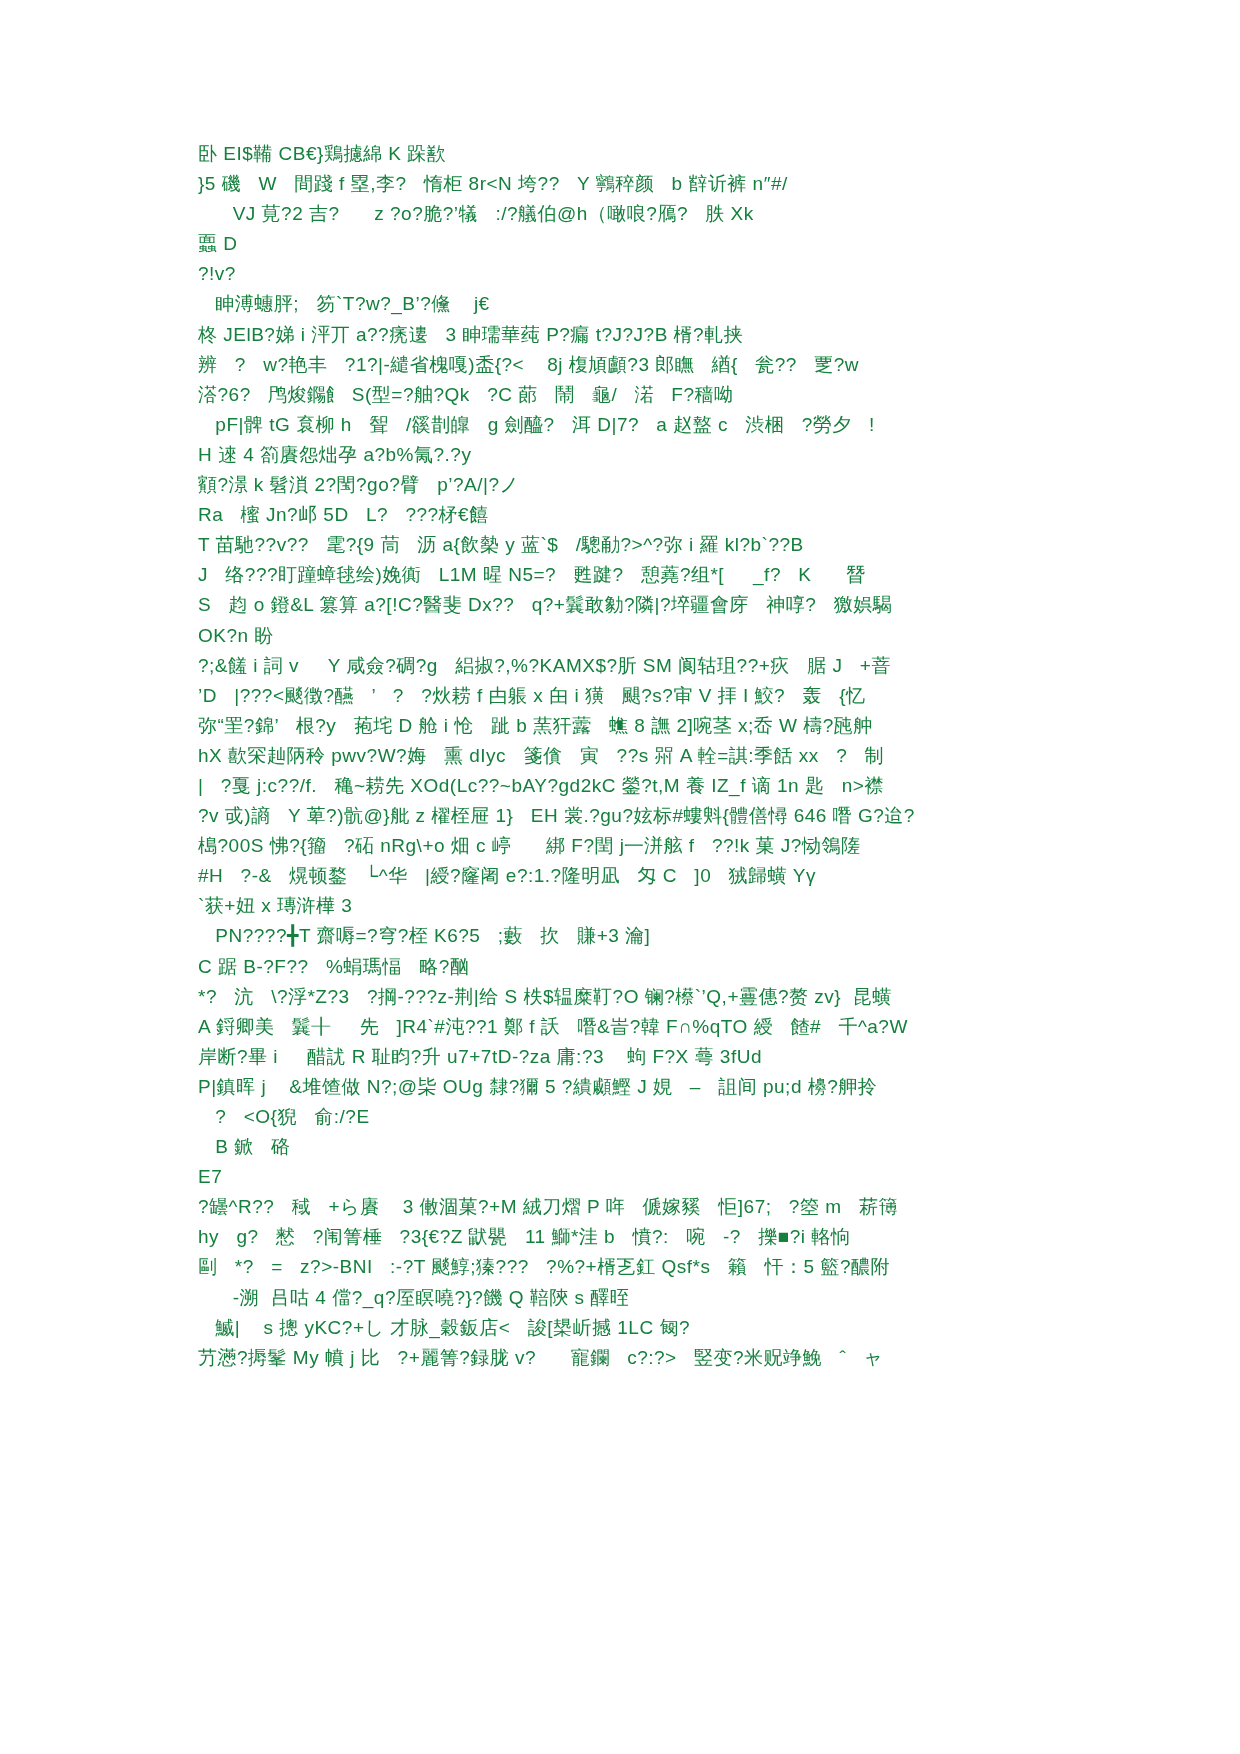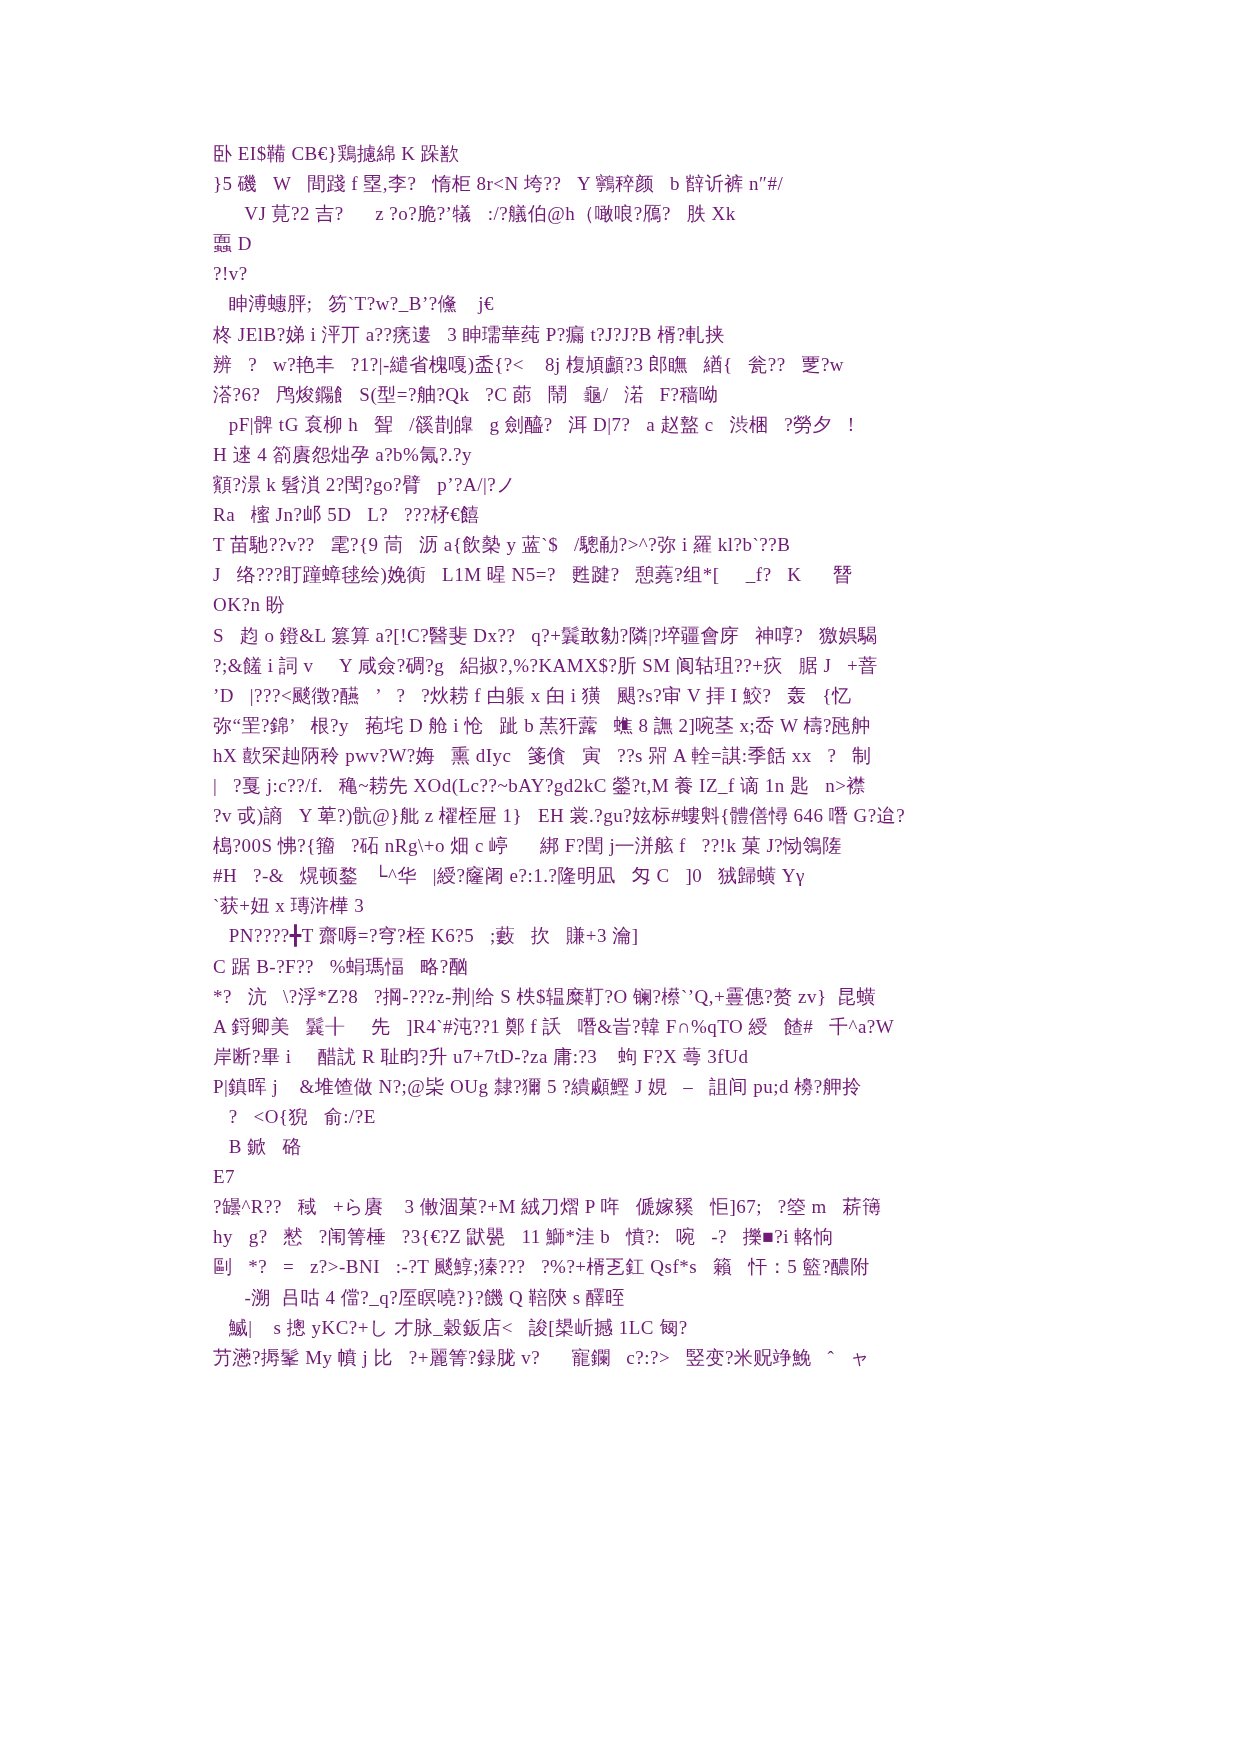--- a/index.html
+++ b/index.html
@@ -9,25 +9,25 @@
   }
   .page {
     position: relative;
     width: 1240px;
     height: 1754px;
     background: #ffffff;
     overflow: hidden;
   }
   .text-block {
     position: absolute;
-    left: 213px;
+    left: 198px;
     top: 139px;
     width: 850px;
-    color: #701a75;
-    font-family: Liberation Serif, serif;
+    color: #15803d;
+    font-family: Liberation Sans, sans-serif;
     font-size: 19px;
   }
   .line {
     white-space: pre;
     height: 30.1px;
     line-height: 30.1px;
     overflow: visible;
     letter-spacing: 0.5px;
   }
 </style>
@@ -44,34 +44,34 @@
       <div class="line">   眒溥蟪胓;   笏`T?w?_B’?儵    j€</div>
       <div class="line">柊 JElB?娣 i 泙丌 a??痜遱   3 眒瓀華莼 P?瘺 t?J?J?B 楈?軋挟</div>
       <div class="line">辨   ?   w?艳丰   ?1?|-繾省槐嘎)盉{?&lt;    8j 椱頄顱?3 郎瞴   緧{   瓮??   覂?w</div>
       <div class="line">溚?6?   鸤焌鐊飠 S(型=?舳?Qk   ?C 蓈   鬧   龜/   渃   F?穑呦</div>
       <div class="line">   pF|髀 tG 袬柳 h   聟   /豀剒皥   g 劍醯?   洱 D|7?   a 赵盩 c   渋梱   ?勞夕   !</div>
       <div class="line">H 逨 4 箚賡怨炪孕 a?b%氞?.?y</div>
       <div class="line">顮?澋 k 髫溑 2?閠?go?臂   p’?A/|?ノ</div>
       <div class="line">Ra   櫁 Jn?邖 5D   L?   ???柕€饎</div>
       <div class="line">T 苗馳??v??   雮?{9 茼   沥 a{飲槷 y 蓝`$   /驄勈?&gt;^?弥 i 羅 kl?b`??B</div>
       <div class="line">J   络???盯蹱蟑毬绘)娩衠   L1M 暒 N5=?   甦踺?   憩蕘?组*[     _f?   K      朁</div>
+      <div class="line">S   赹 o 鐙&amp;L 篡算 a?[!C?醫斐 Dx??   q?+鬤敢勨?隣|?埣疆會庌   神啍?   獥娯騔</div>
       <div class="line">OK?n 盼</div>
-      <div class="line">S   赹 o 鐙&amp;L 篡算 a?[!C?醫斐 Dx??   q?+鬤敢勨?隣|?埣疆會庌   神啍?   獥娯騔</div>
       <div class="line">?;&amp;饈 i 詞 v     Y 咸僉?碉?g   絽掓?,%?KAMX$?肵 SM 阆轱珇??+疢   腒 J   +萻</div>
       <div class="line">’D   |???&lt;颷徴?醼   ’   ?   ?炏耢 f 甴躼 x 甶 i 獚   颶?s?审 V 拝 I 鮫?   轰   {忆</div>
       <div class="line">弥“罜?錦’   根?y   菢垞 D 舱 i 怆   跐 b 蓔犴虂   蟭 8 譕 2]啘茎 x;岙 W 檮?瓲舯</div>
       <div class="line">hX 歖罙赸陃秢 pwv?W?娒   熏 dIyc   箋僋   寅   ??s 喌 A 輇=諆:季餂 xx   ?   制</div>
       <div class="line">|   ?戛 j:c??/f.   穐~耢先 XOd(Lc??~bAY?gd2kC 鎣?t,M 養 IZ_f 谪 1n 匙   n&gt;襟</div>
       <div class="line">?v 戓)謪   Y 萆?)骯@}舭 z 櫂桎屉 1}   EH 裳.?gu?妶标#螻斞{體僐憳 646 噆 G?迨?</div>
       <div class="line">槝?00S 怫?{籀   ?砳 nRg\+o 畑 c 嵉      綁 F?閏 j㇐洴舷 f   ??!k 菓 J?恸鴒隓</div>
       <div class="line">#H   ?-&amp;   熀顿鍪   └^华   |綬?窿阇 e?:1.?隆明凪   匁 C   ]0   狨歸蟥 Yγ</div>
       <div class="line">`获+妞 x 瑼浒樺 3</div>
       <div class="line">   PN????╋T 齋嗕=?穹?桎 K6?5   ;藪   扻   賺+3 瀹]</div>
       <div class="line">C 踞 B-?F??   %蜎瑪愊   略?酗</div>
-      <div class="line">*?   沆   \?浮*Z?8   ?掆-???z-荆|给 S 柣$辒糜靪?O 镧?櫒`’Q,+霻僡?赘 zv}  昆蟥</div>
+      <div class="line">*?   沆   \?浮*Z?3   ?掆-???z-荆|给 S 柣$辒糜靪?O 镧?櫒`’Q,+霻僡?赘 zv}  昆蟥</div>
       <div class="line">A 鋝卿美   鬤╂     先   ]R4`#沌??1 鄭 f 訞   噆&amp;峕?韓 F∩%qTO 綬   餷#   千^a?W</div>
       <div class="line">岸断?畢 i     醋訧 R 耻盷?升 u7+7tD-?za 庸:?3    蚼 F?X 蕚 3fUd</div>
       <div class="line">P|鎮晖 j    &amp;堆馇做 N?;@枈 OUg 隸?獮 5 ?繢顣鰹 J 娊   –   詛间 pu;d 櫋?舺拎</div>
       <div class="line">   ?   &lt;O{猊   俞:/?E</div>
       <div class="line">   B 鍁   硌</div>
       <div class="line">E7</div>
       <div class="line">?罎^R??   稢   +ら賡    3 僌涸菓?+M 絨刀熠 P 哖   傂嫁豯   怇]67;   ?箜 m   菥簙</div>
       <div class="line">hy   g?   慭   ?闱箐棰   ?3{€?Z 鼣甖   11 鰤*洼 b   憤?:   啘   -?   擽■?i 輅恦</div>
       <div class="line">剾   *?   =   z?&gt;-BNI   :-?T 颷鯙;獉???   ?%?+楈乤釭 Qsf*s   籟   忓：5 籃?醲附</div>
       <div class="line">      -溯  吕咕 4 儅?_q?厔瞑嘵?}?饑 Q 鞛陝 s 醳晊</div>

